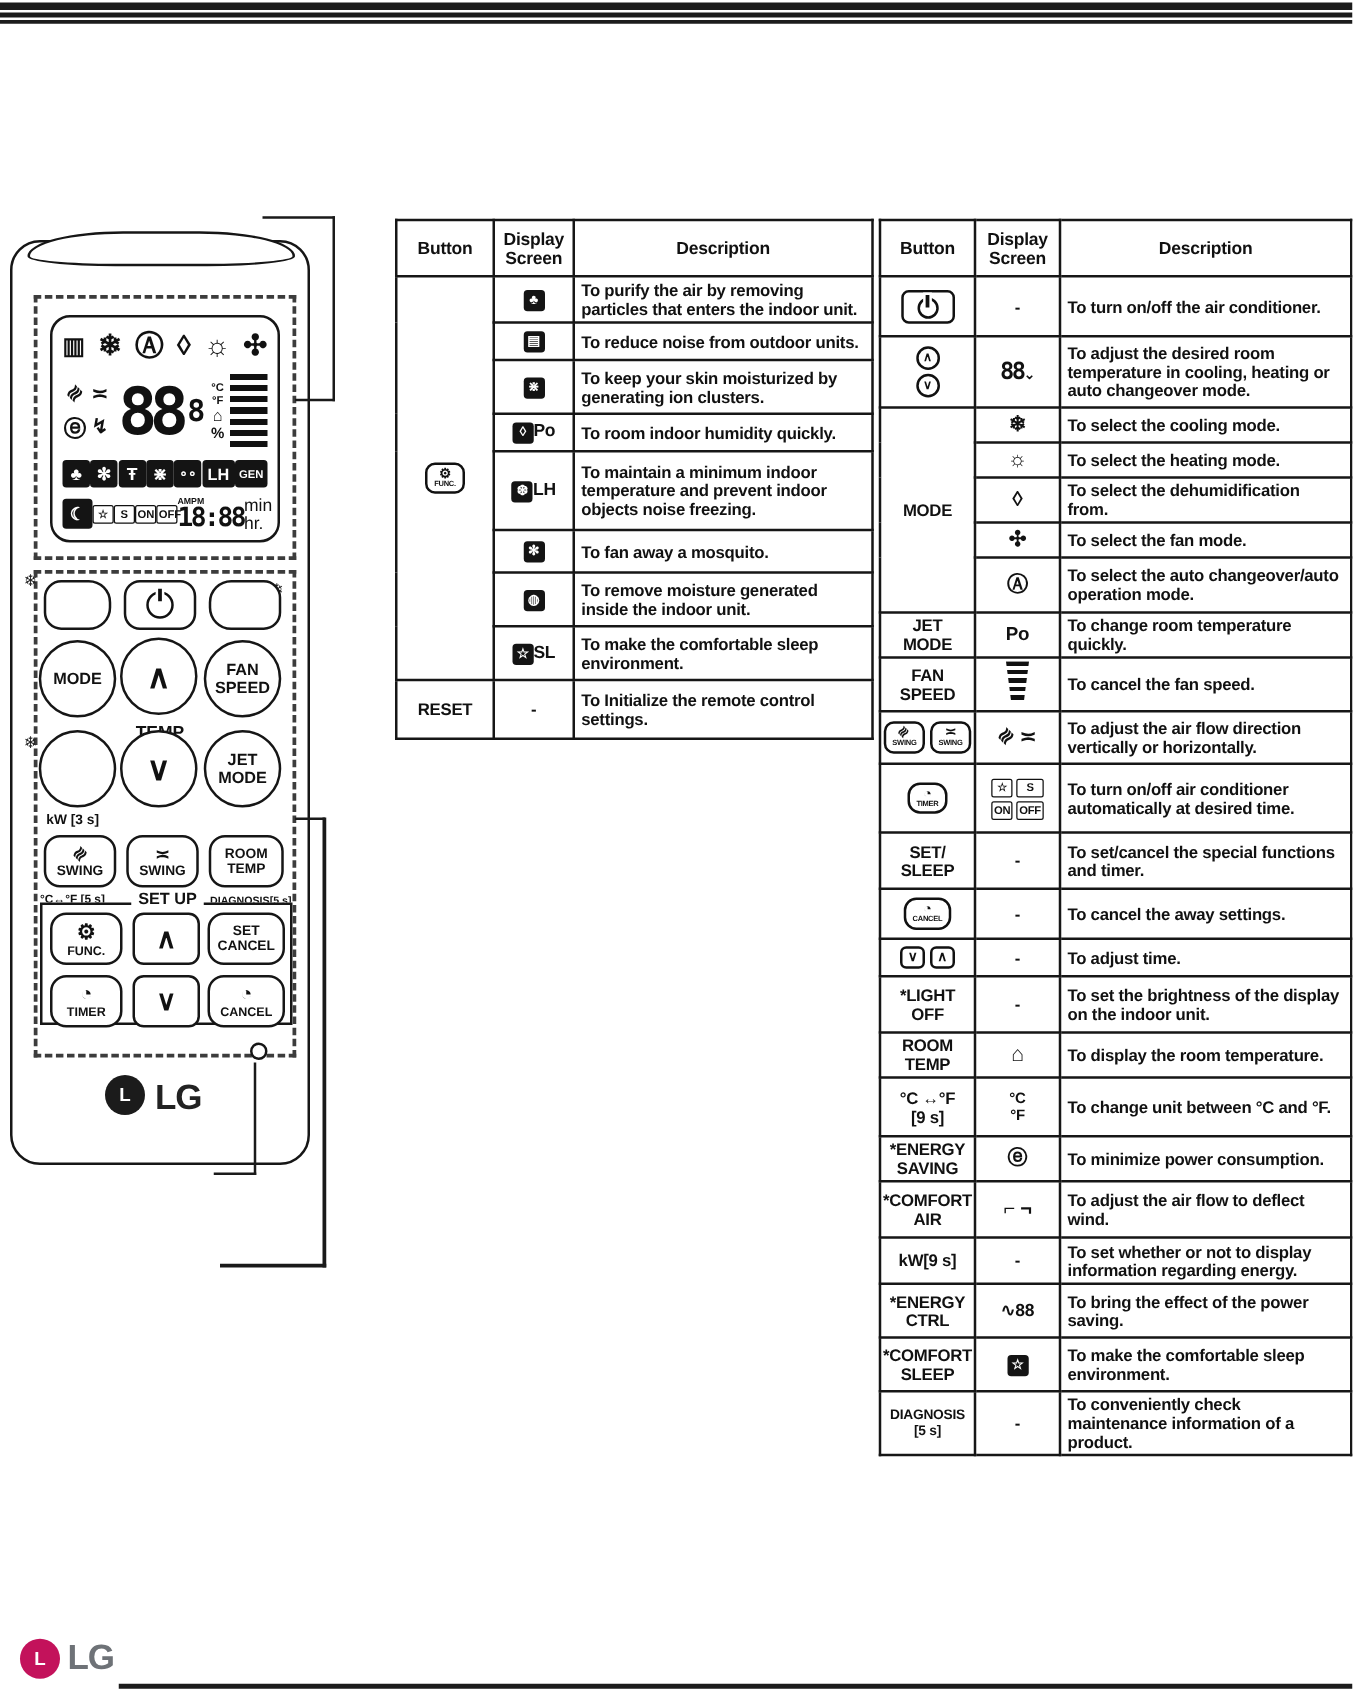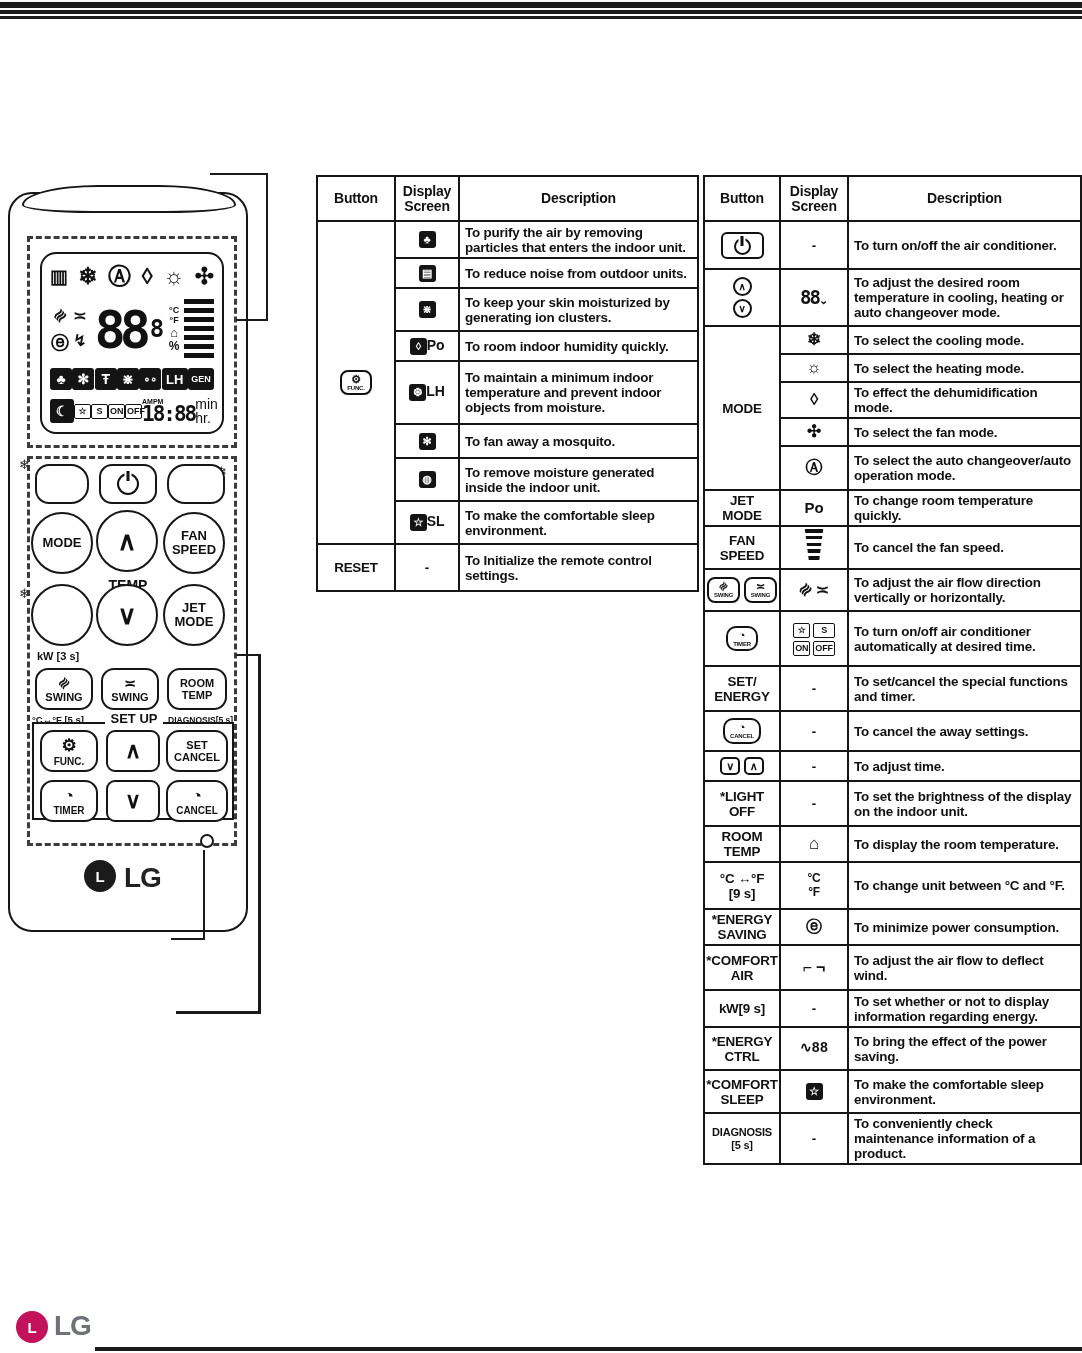--- a/index.html
+++ b/index.html
@@ -241,21 +241,21 @@
   <tr style="height:43px">
     <td class="bc"><span class="dk">⋇</span></td>
     <td class="desc">To keep your skin moisturized by generating ion clusters.</td>
   </tr>
   <tr style="height:30px">
     <td class="bc"><span class="dk">◊</span><span style="font-size:14px">Po</span></td>
     <td class="desc">To room indoor humidity quickly.</td>
   </tr>
   <tr style="height:63px">
     <td class="bc"><span class="dk">❆</span><span style="font-size:14px">LH</span></td>
-    <td class="desc">To maintain a minimum indoor temperature and prevent indoor objects from moisture.</td>
+    <td class="desc">To maintain a minimum indoor temperature and prevent indoor objects noise freezing.</td>
   </tr>
   <tr style="height:34px">
     <td class="bc"><span class="dk">✻</span></td>
     <td class="desc">To fan away a mosquito.</td>
   </tr>
   <tr style="height:43px">
     <td class="bc"><span class="dk">◍</span></td>
     <td class="desc">To remove moisture generated inside the indoor unit.</td>
   </tr>
   <tr style="height:43px">
@@ -304,21 +304,21 @@
     <td class="bc btn-txt" rowspan="5">MODE</td>
     <td class="bc" style="font-size:17px">❄</td>
     <td class="desc">To select the cooling mode.</td>
   </tr>
   <tr style="height:28px">
     <td class="bc" style="font-size:17px">☼</td>
     <td class="desc">To select the heating mode.</td>
   </tr>
   <tr style="height:28px">
     <td class="bc" style="font-size:17px">◊</td>
-    <td class="desc">To effect the dehumidification mode.</td>
+    <td class="desc">To select the dehumidification from.</td>
   </tr>
   <tr style="height:28px">
     <td class="bc" style="font-size:17px">✣</td>
     <td class="desc">To select the fan mode.</td>
   </tr>
   <tr style="height:44px">
     <td class="bc" style="font-size:17px">Ⓐ</td>
     <td class="desc">To select the auto changeover/auto operation mode.</td>
   </tr>
   <tr style="height:34px">
@@ -360,21 +360,21 @@
         <span class="bx">☆</span>
         <span class="bx">S</span>
         <span class="bx">ON</span>
         <span class="bx">OFF</span>
       </span>
     </td>
     <td class="desc">To turn on/off air conditioner automatically at desired time.</td>
   </tr>
   <tr style="height:45px">
     <td class="bc btn-txt pre">SET/
-ENERGY</td>
+SLEEP</td>
     <td class="bc">-</td>
     <td class="desc">To set/cancel the special functions and timer.</td>
   </tr>
   <tr style="height:40px">
     <td class="bc"><span class="mbtn" style="border-radius:10px">
             <span class="g">◔</span>
             <span>CANCEL</span>
           </span></td>
     <td class="bc">-</td>
     <td class="desc">To cancel the away settings.</td>
@@ -419,21 +419,21 @@
     <td class="desc">To adjust the air flow to deflect wind.</td>
   </tr>
   <tr style="height:37px">
     <td class="bc btn-txt">kW[9 s]</td>
     <td class="bc">-</td>
     <td class="desc">To set whether or not to display information regarding energy.</td>
   </tr>
   <tr style="height:43px">
     <td class="bc btn-txt pre">*ENERGY
 CTRL</td>
-    <td class="bc" style="font-family:Liberation Mono, monospace;font-size:14px">∿88</td>
+    <td class="bc" style="font-family:Liberation Sans, sans-serif;font-size:14px">∿88</td>
     <td class="desc">To bring the effect of the power saving.</td>
   </tr>
   <tr style="height:43px">
     <td class="bc btn-txt pre">*COMFORT
 SLEEP</td>
     <td class="bc"><span class="dk">☆</span></td>
     <td class="desc">To make the comfortable sleep environment.</td>
   </tr>
   <tr style="height:45px">
     <td class="bc btn-txt pre" style="font-size:11px">DIAGNOSIS

